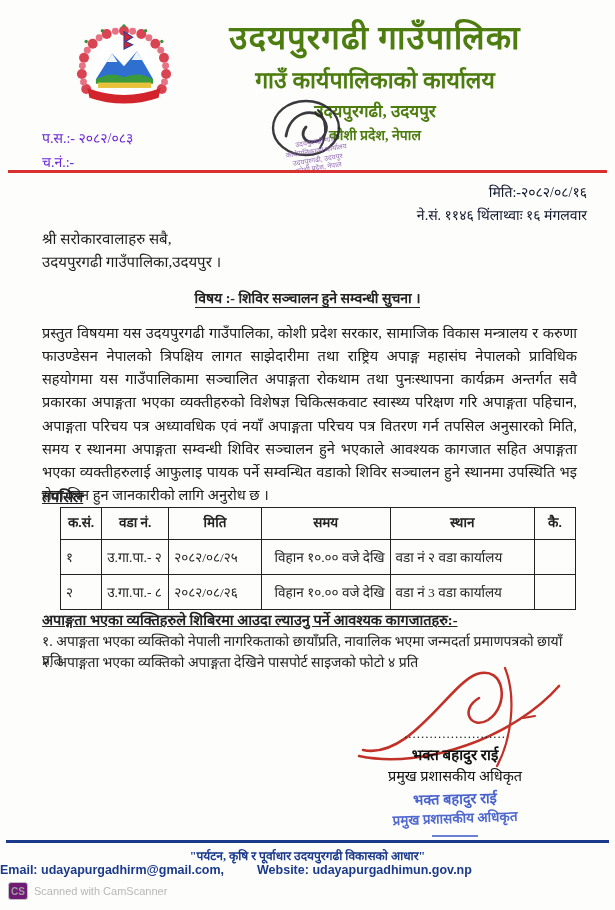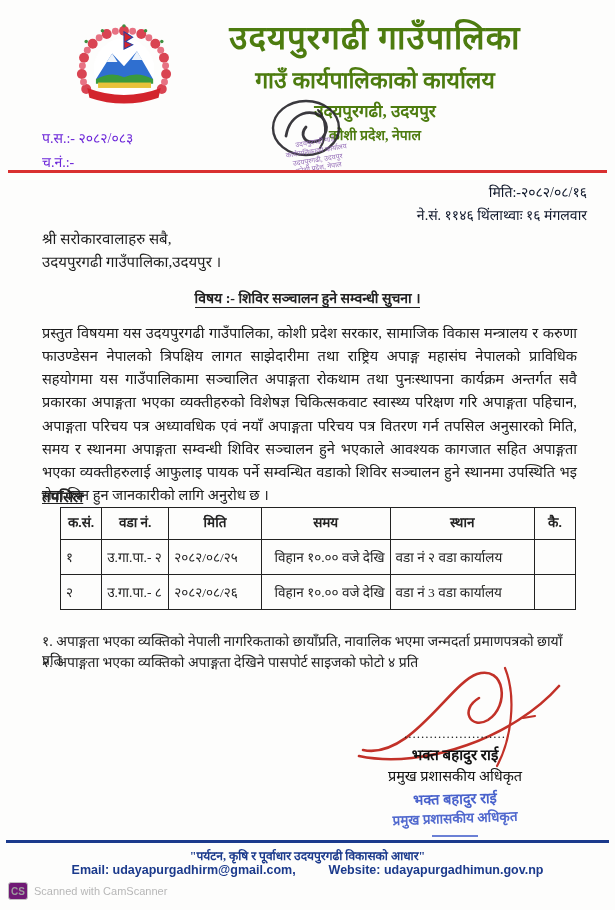--- a/index.html
+++ b/index.html
@@ -54,21 +54,21 @@
   .sig-block { position:absolute; left:340px; width:230px; top:726px; text-align:center; }
   .sig-dots { font-size:13px; letter-spacing:1px; color:#222; }
   .sig-name { font-size:15px; font-weight:bold; color:#111; margin-top:2px; }
   .sig-desig { font-size:14.5px; color:#111; margin-top:1px; }
   .stamp-name { font-size:14.5px; font-weight:bold; color:#3a55c8; margin-top:3px; transform:rotate(-1.5deg); opacity:.92; }
   .stamp-desig { font-size:13.5px; font-weight:bold; color:#3a55c8; margin-top:1px; transform:rotate(-2deg); opacity:.88; }
   .stamp-underline { width:46px; height:2px; background:#3a55c8; margin:8px auto 0; opacity:.75; }
   
   .footer-rule { position:absolute; left:6px; right:6px; top:840px; height:3px; background:#1b3a8c; }
   .footer-slogan { position:absolute; left:0; right:0; top:847px; text-align:center; font-size:12px; font-weight:bold; color:#1b3a8c; }
-  .footer-contact { position:absolute; left:0; right:0; top:863px; text-align:center; font-size:12.5px; font-weight:bold; color:#1b3a8c; font-family:"Liberation Sans","DejaVu Sans",sans-serif; }
+  .footer-contact { position:absolute; left:0; right:0; top:863px; text-align:left; font-size:12.5px; font-weight:bold; color:#1b3a8c; font-family:"Liberation Sans","DejaVu Sans",sans-serif; }
   .footer-contact .gap { display:inline-block; width:26px; }
   
   .camscanner { position:absolute; left:8px; top:882px; display:flex; align-items:center; gap:6px; color:#b7b7b7; }
   .cs-badge {
     width:20px; height:18px; border:1.5px solid #c2c2c2; border-radius:3px;
     font-family:"Liberation Sans",sans-serif; font-size:10px; font-weight:bold;
     display:flex; align-items:center; justify-content:center; color:#9d9d9d; background:#701a75;
   }
   .cs-text { font-family:"Liberation Sans",sans-serif; font-size:11px; }
 </style>
@@ -194,20 +194,21 @@
         <td class="c-sn">२</td>
         <td class="c-ward">उ.गा.पा.- ८</td>
         <td class="c-date">२०८२/०८/२६</td>
         <td class="c-time">विहान १०.०० वजे देखि</td>
         <td class="c-place">वडा नं 3 वडा कार्यालय</td>
         <td class="c-rem"></td>
       </tr>
     </tbody>
   </table>
 
+  <div class="docs-heading">अपाङ्गता भएका व्यक्तिहरुले शिबिरमा आउदा ल्याउनु पर्ने आवश्यक कागजातहरु:-</div>
   <div class="docs-item1">१. अपाङ्गता भएका व्यक्तिको नेपाली नागरिकताको छायाँप्रति, नावालिक भएमा जन्मदर्ता प्रमाणपत्रको छायाँ प्रति</div>
   <div class="docs-item2">२. अपाङ्गता भएका व्यक्तिको अपाङ्गता देखिने पासपोर्ट साइजको फोटो ४ प्रति</div>
 
   <svg class="signature-scribble" viewBox="0 0 210 115" fill="none">
     <path d="M8,92 C55,102 95,25 122,16 C150,7 155,48 133,62 C116,72 104,52 124,40" stroke="#c23128" stroke-width="2.6" stroke-linecap="round"></path>
     <path d="M4,98 C70,112 160,78 204,28" stroke="#c23128" stroke-width="2.6" stroke-linecap="round"></path>
     <path d="M150,10 C162,40 156,82 142,108" stroke="#c23128" stroke-width="2.2" stroke-linecap="round"></path>
     <path d="M168,60 L180,58" stroke="#c23128" stroke-width="2.2" stroke-linecap="round"></path>
   </svg>
 

